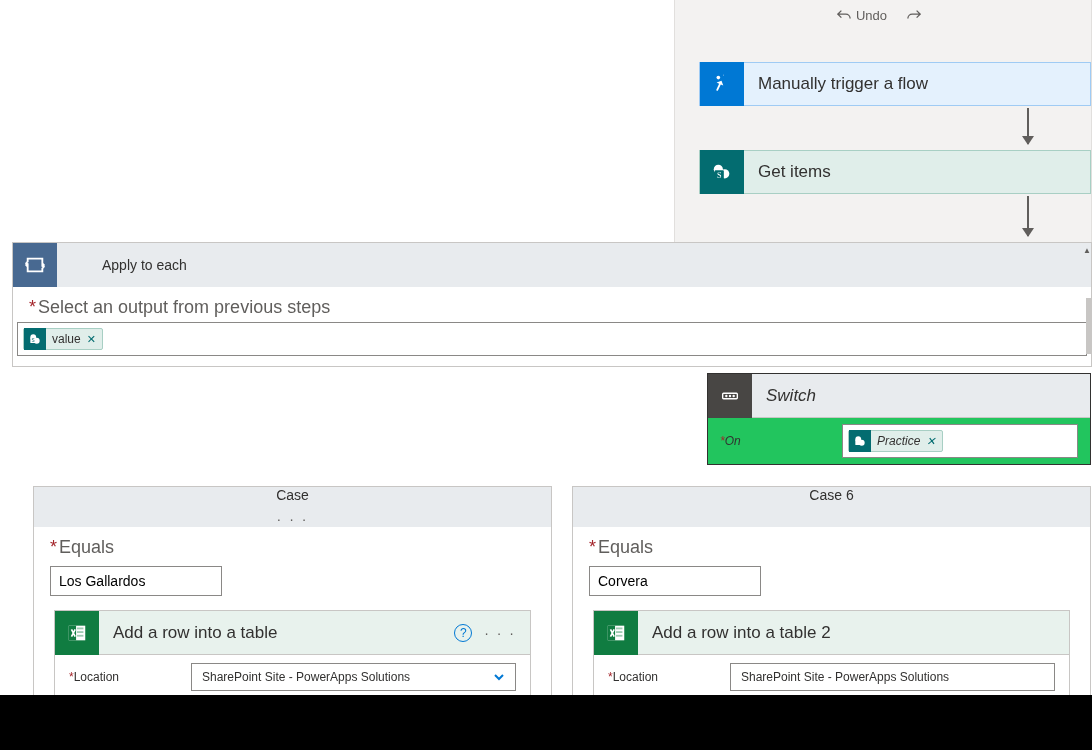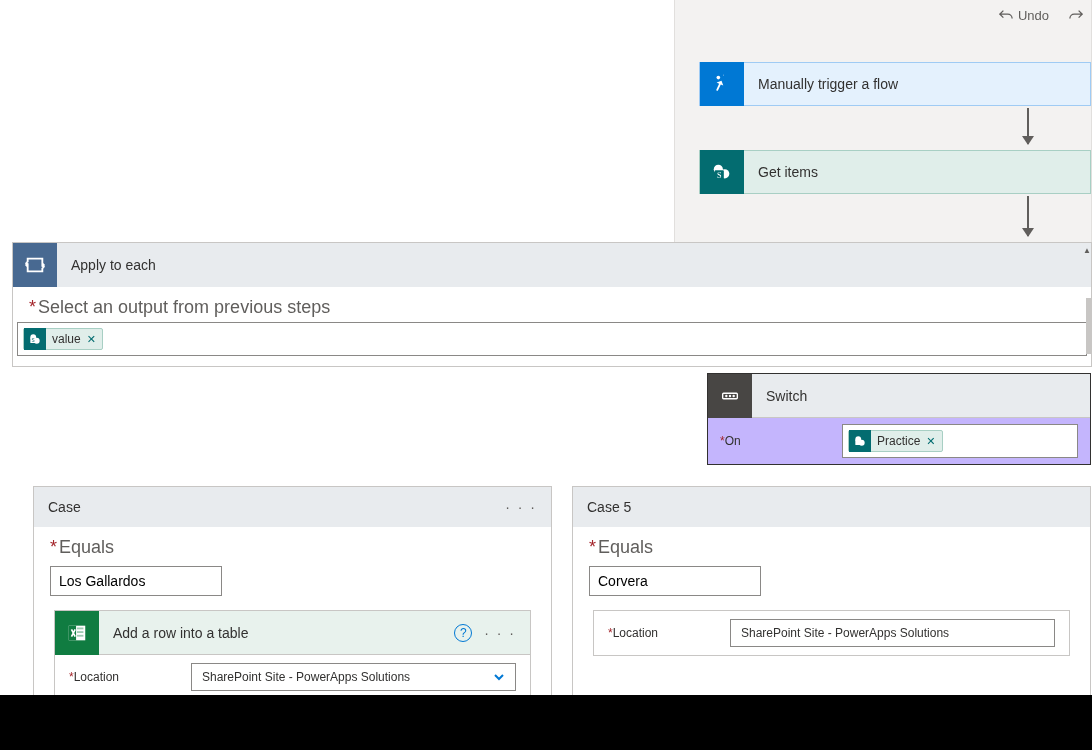--- a/index.html
+++ b/index.html
@@ -25,21 +25,21 @@
     border-left: 1px solid #e1dfdd;
     border-right: 1px solid #e1dfdd;
   }
   .undo-bar {
     position: absolute;
     top: 0;
     left: 0;
     right: 0;
     height: 30px;
     display: flex;
-    justify-content: flex-end;
+    justify-content: center;
     align-items: center;
     padding-right: 8px;
     gap: 20px;
     font-size: 13px;
     color: #605e5c;
   }
   .undo-item { display: flex; align-items: center; gap: 5px; cursor: pointer; }
   .undo-item svg { width: 14px; height: 14px; }
 
   .step {
@@ -65,21 +65,21 @@
   .step-getitems .step-icon { background: #036c70; }
   .step-icon {
     width: 44px;
     height: 44px;
     display: flex;
     align-items: center;
     justify-content: center;
     color: #fff;
   }
   .step-icon svg { width: 22px; height: 22px; fill: #fff; }
-  .step-label { padding-left: 14px; font-size: 14px; }
+  .step-label { padding-left: 14px; font-size: 17px; }
 
   .mini-arrow {
     position: absolute;
     left: 50%;
     margin-left: 144px;
     width: 2px;
     background: #605e5c;
   }
   .mini-arrow-1 { top: 108px; height: 36px; }
   .mini-arrow-2 { top: 196px; height: 40px; }
@@ -101,20 +101,21 @@
     left: 12px;
     right: 0;
     border: 1px solid #c8c6c4;
     background: #fff;
   }
   .apply-header {
     height: 44px;
     background: #e8ebee;
     display: flex;
     align-items: center;
+    gap: 31px;
   }
   .apply-header .step-icon { background: #486991; }
   .apply-header .step-label { font-size: 14px; }
 
   .label-text {
     font-size: 18px;
     color: #605e5c;
     padding: 10px 16px 4px;
   }
   .label-text .req { color: #a4262c; margin-right: 2px; }
@@ -151,21 +152,22 @@
   .token-icon svg { width: 14px; height: 14px; fill: #fff; }
   .token-x { margin-left: 6px; color: #036c70; font-size: 11px; }
 
   
   .switch-block {
     position: absolute;
     top: 130px;
     left: 694px;
     right: 0;
     border: 1px solid #323130;
-    background: #c4b5fd;
+    background: #22c55e;
+    font-style: italic;
   }
   .switch-header {
     height: 44px;
     background: #e8ebee;
     display: flex;
     align-items: center;
     border-bottom: 1px solid #c8c6c4;
   }
   .switch-header .step-icon { background: #484644; }
   .switch-row {
@@ -194,20 +196,21 @@
     border: 1px solid #c8c6c4;
   }
   .case-header {
     height: 40px;
     background: #e8ebee;
     display: flex;
     align-items: center;
     justify-content: space-between;
     padding: 0 14px;
     font-size: 14px;
+    flex-direction: column;
   }
   .case-more { color: #605e5c; letter-spacing: 2px; cursor: pointer; }
   .case-body { padding: 0 0 12px; }
   .equals-input {
     margin: 4px 16px 12px;
     border: 1px solid #8a8886;
     padding: 6px 8px;
     font-size: 14px;
     width: 172px;
     background: #fff;
@@ -434,27 +437,40 @@
                     <path d="M2 4 l4 4 4-4"></path>
                   </svg></span>
             </div>
           </div>
         </div>
       </div>
     </div>
 
     <div class="case-col">
       <div class="case-header">
-        <span>Case 5</span>
+        <span>Case 6</span>
       </div>
       <div class="case-body">
         <div class="label-text"><span class="req">*</span><span>Equals</span></div>
         <input class="equals-input" value="Corvera" style="">
 
         <div class="inner-action">
+          <div class="inner-header">
+            <div class="step-icon">
+              <svg viewBox="0 0 24 24">
+                  <rect x="3" y="4" width="18" height="16" fill="#fff"></rect>
+                  <rect x="3" y="4" width="8" height="16" fill="#107c41"></rect>
+                  <path d="M6 8 l4 8 M10 8 l-4 8" stroke="#fff" stroke-width="1.8"></path>
+                  <rect x="12" y="6" width="7" height="2" fill="#107c41" opacity=".4"></rect>
+                  <rect x="12" y="10" width="7" height="2" fill="#107c41" opacity=".4"></rect>
+                  <rect x="12" y="14" width="7" height="2" fill="#107c41" opacity=".4"></rect>
+                </svg>
+            </div>
+            <div class="step-label">Add a row into a table 2</div>
+          </div>
           <div class="inner-row">
             <div class="field-label"><span class="req">*</span><span>Location</span></div>
             <div class="select">
               <span>SharePoint Site - PowerApps Solutions</span>
             </div>
           </div>
         </div>
       </div>
     </div>
 

